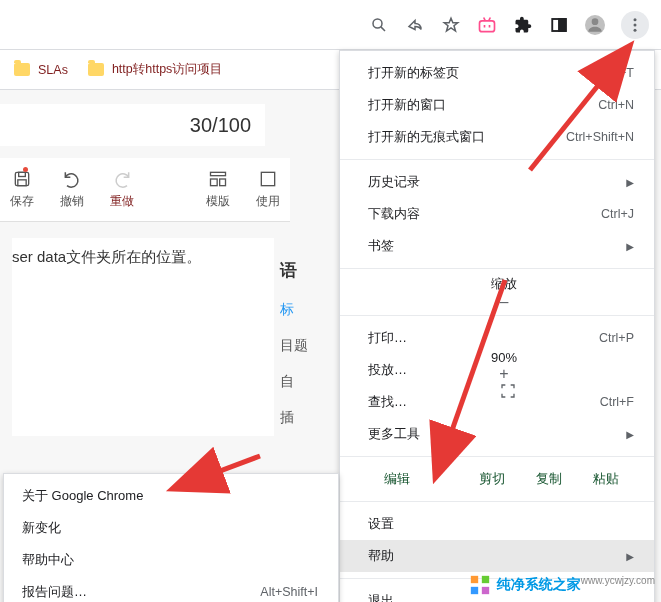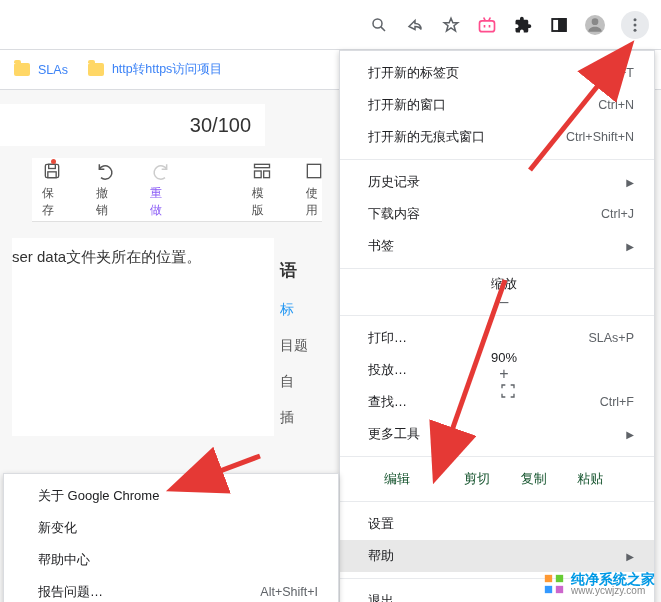--- a/index.html
+++ b/index.html
@@ -53,21 +53,21 @@
     border-bottom: 1px solid #dadce0;
     display: flex;
     align-items: center;
     gap: 20px;
     padding-left: 14px;
   }
   .bookmark {
     display: flex;
     align-items: center;
     gap: 8px;
-    color: #3b82f6;
+    color: #7f1d1d;
     font-size: 12.5px;
     cursor: pointer;
   }
   .folder-icon {
     width: 16px; height: 13px;
     background: #ffd766;
     border-radius: 2px;
     position: relative;
   }
   .folder-icon::before {
@@ -104,35 +104,34 @@
   
   .app-toolbar {
     position: absolute;
     top: 68px; left: 0;
     width: 290px;
     height: 64px;
     background: #fff;
     display: flex;
     align-items: center;
     padding-left: 10px;
-    gap: 34px;
+    gap: 26px;
     border-bottom: 1px solid #e0e0e0;
-    margin-left: 32px;
   }
   .app-btn {
     display: flex;
     flex-direction: column;
     align-items: center;
     gap: 4px;
     color: #555;
     font-size: 12px;
     cursor: pointer;
     position: relative;
   }
-  .app-btn.disabled { color: #8b5cf6; }
+  .app-btn.disabled { color: #7f1d1d; }
   .app-btn svg { width: 20px; height: 20px; }
   .app-btn .dot {
     position: absolute;
     top: -2px; right: 6px;
     width: 5px; height: 5px;
     background: #e74c3c;
     border-radius: 50%;
   }
 
   
@@ -238,35 +237,35 @@
   }
   .edit-row {
     display: flex;
     align-items: center;
     height: 32px;
     padding: 0 20px 0 44px;
     font-size: 13px;
     color: #14532d;
   }
   .edit-row .elabel { width: 80px; }
-  .edit-row .eaction { flex:1; cursor:pointer; }
+  .edit-row .eaction { flex:1; text-align:center; cursor:pointer; }
 
   
   .help-menu {
     position: absolute;
     top: 473px;
     left: 3px;
     width: 336px;
     background: #fff;
     border: 1px solid #dadce0;
     box-shadow: 0 2px 6px rgba(0,0,0,.2);
     padding: 6px 0;
     z-index: 60;
   }
-  .help-menu .menu-item { padding: 0 20px 0 34px; }
+  .help-menu .menu-item { padding: 0 20px 0 18px; }
 
   
   .arrows {
     position: absolute;
     top: 0; left: 0;
     width: 661px; height: 602px;
     pointer-events: none;
     z-index: 100;
   }
 
@@ -278,21 +277,21 @@
     align-items: center;
     gap: 6px;
     z-index: 200;
     font-size: 12px;
   }
   .wm-logo {
     width: 22px; height: 22px;
   }
   .wm-txt1 { font-weight: 700; color: #0099e5; font-size: 14px;}
   .wm-txt2 { color: #888; font-size: 10px; margin-top:-2px;}
-  .wm-txtbox { display:flex; flex-direction:column; line-height:1.1;}
+  .wm-txtbox { display:flex; line-height:1.1;}
 
   .clip-icon {
     position:absolute;
     bottom:22px; left:484px;
     color:#666;
   }
 </style>
 </head>
 <body>
 
@@ -463,21 +462,21 @@
           <polyline points="3,8 3,3 8,3"></polyline>
           <polyline points="16,3 21,3 21,8"></polyline>
           <polyline points="21,16 21,21 16,21"></polyline>
           <polyline points="8,21 3,21 3,16"></polyline>
         </svg>
     </span>
   </div>
   <div class="menu-sep"></div>
   <div class="menu-item">
     <span>打印…</span>
-    <span class="shortcut">SLAs+P</span>
+    <span class="shortcut">Ctrl+P</span>
   </div>
   <div class="menu-item">
     <span>投放…</span>
   </div>
   <div class="menu-item">
     <span>查找…</span>
     <span class="shortcut">Ctrl+F</span>
   </div>
   <div class="menu-item">
     <span>更多工具</span>

